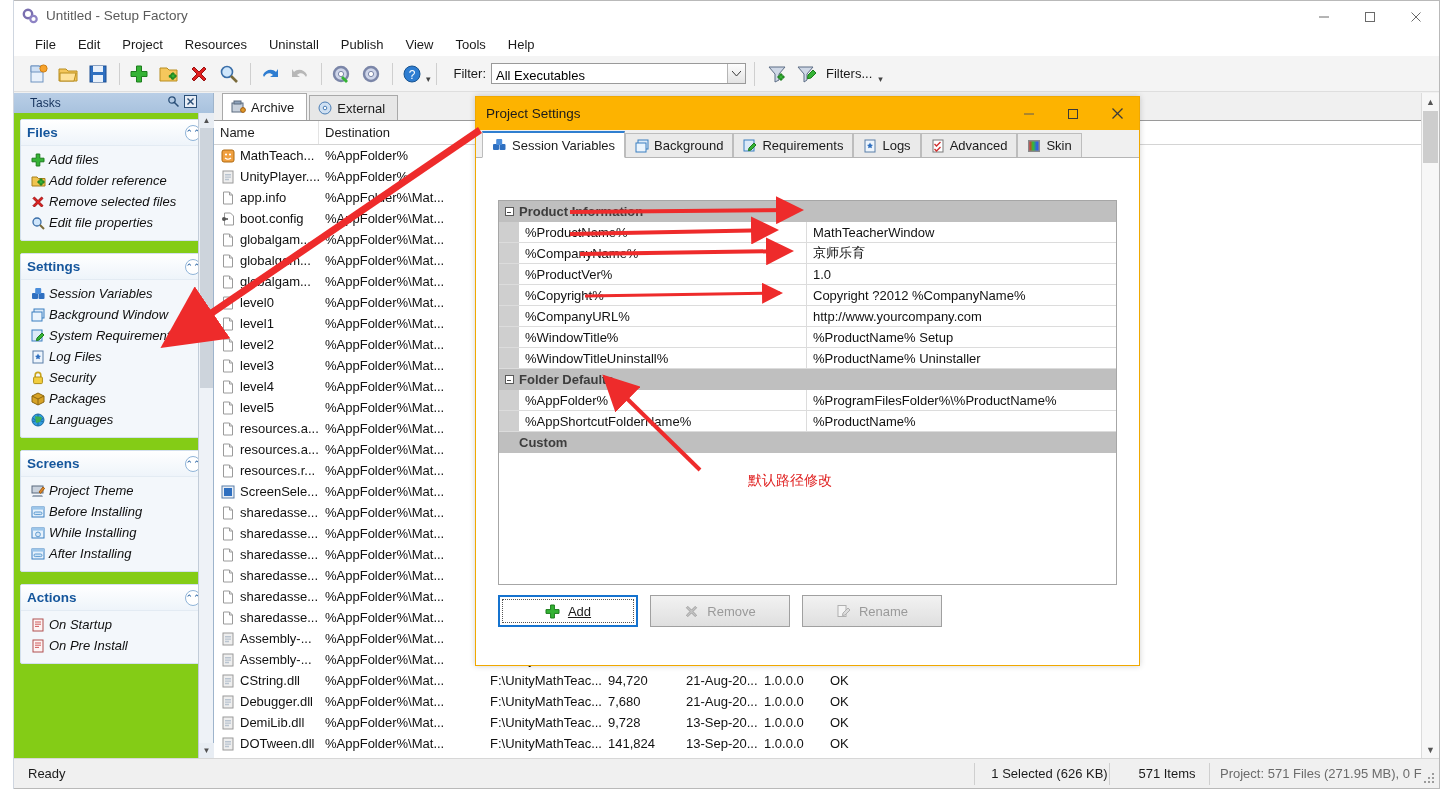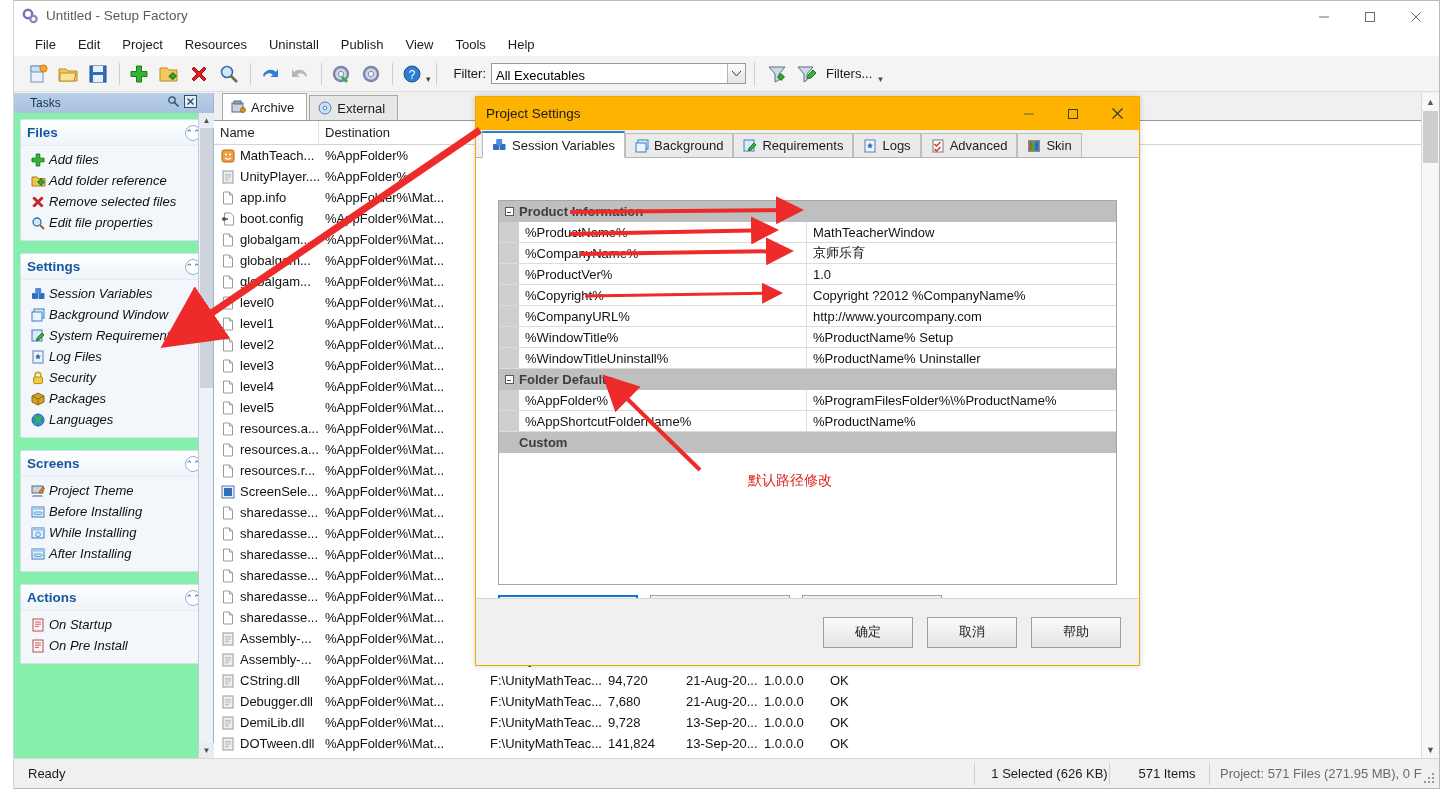--- a/index.html
+++ b/index.html
@@ -40,21 +40,21 @@
   .filter-box { margin-left:5px; width:255px; height:21px; background:#fff; border:1px solid #9a9a9a; display:flex; align-items:flex-end; }
   .filter-val { flex:1; padding-left:4px; font-size:13px; color:#000; }
   .filter-arrow { width:18px; height:19px; background:linear-gradient(#fdfdfd,#e3e3e3); border-left:1px solid #b5b5b5; display:flex; align-items:center; justify-content:center; }
   .vsep2 { width:1px; height:24px; background:#cfcfcf; margin:0 8px; }
   .filters-txt { font-size:13px; color:#1b1b1b; margin-left:3px; }
 
   
   .tasks-panel { position:absolute; left:0; top:92px; width:200px; bottom:30px; background:#c3d5ea; border-right:1px solid #9eb4cc; }
   .tasks-head { height:20px; background:linear-gradient(#b9cee6,#a8c2de); display:flex; align-items:center; padding:0 16px; }
   .tasks-head .t { font-size:12px; color:#16335c; flex:1; }
-  .tasks-body { position:absolute; top:20px; left:0; right:0; bottom:0; background:#86efac; overflow:hidden; padding:6px 5px 0 6px; }
+  .tasks-body { position:absolute; top:20px; left:0; right:0; bottom:0; background:#84cc16; overflow:hidden; padding:6px 5px 0 6px; }
   .grp { background:#f3f7fb; border:1px solid #d3e0ee; border-radius:2px; margin-bottom:12px; }
   .grp-title { display:flex; align-items:center; height:26px; padding:0 6px; background:linear-gradient(#ffffff,#eef4fa); border-bottom:1px solid #e3ebf3; }
   .grp-title span.lbl { font-size:13.5px; font-weight:bold; color:#15569c; flex:1; }
   .chev { width:16px; height:16px; border-radius:50%; border:1px solid #8fb4d8; background:#ffffff; display:flex; align-items:center; justify-content:center; font-size:9px; color:#15569c; }
   .grp-items { padding:4px 2px 6px 6px; }
   .gi { display:flex; align-items:flex-start; margin-bottom:1px; padding:1px 0; }
   .gi .ico { width:22px; min-width:22px; height:18px; display:flex; align-items:center; justify-content:center; }
   .gi .txt { font-size:13px; color:#101010; line-height:16px; padding-top:1px;font-style:italic; }
   .panel-scroll { position:absolute; right:0; top:20px; bottom:0; width:15px; background:#eef2f7; border-left:1px solid #c2ccd8; }
   .ps-arrow { width:15px; height:15px; display:flex; align-items:center; justify-content:center; font-size:8px; color:#505050; background:#e8edf3; }
@@ -1239,25 +1239,20 @@
             <span style="display:flex;align-items:center;">
                 <svg width="15" height="15" viewBox="0 0 15 15">
                   <rect x="2" y="1.5" width="8" height="11" fill="#f4f4f4" stroke="#b0b0b0"></rect>
                   <path d="M7 9l5-5 2 2-5 5-2.6.6z" fill="#dcdcdc" stroke="#b0b0b0"></path>
                 </svg>
               </span>
             <span>Rename</span>
           </div>
         </div>
 
-        <div class="dlg-footer">
-          <div class="fbtn">确定</div>
-          <div class="fbtn">取消</div>
-          <div class="fbtn">帮助</div>
-        </div>
       </div>
     </div>
   </div>
 
   <svg class="anno">
     <defs>
       <marker id="ah" markerWidth="9" markerHeight="9" refX="7" refY="4.5" orient="auto">
         <path d="M0,0 L9,4.5 L0,9 z" fill="#ee2b2b"></path>
       </marker>
       <marker id="ah2" markerWidth="7" markerHeight="7" refX="6" refY="3.5" orient="auto">

